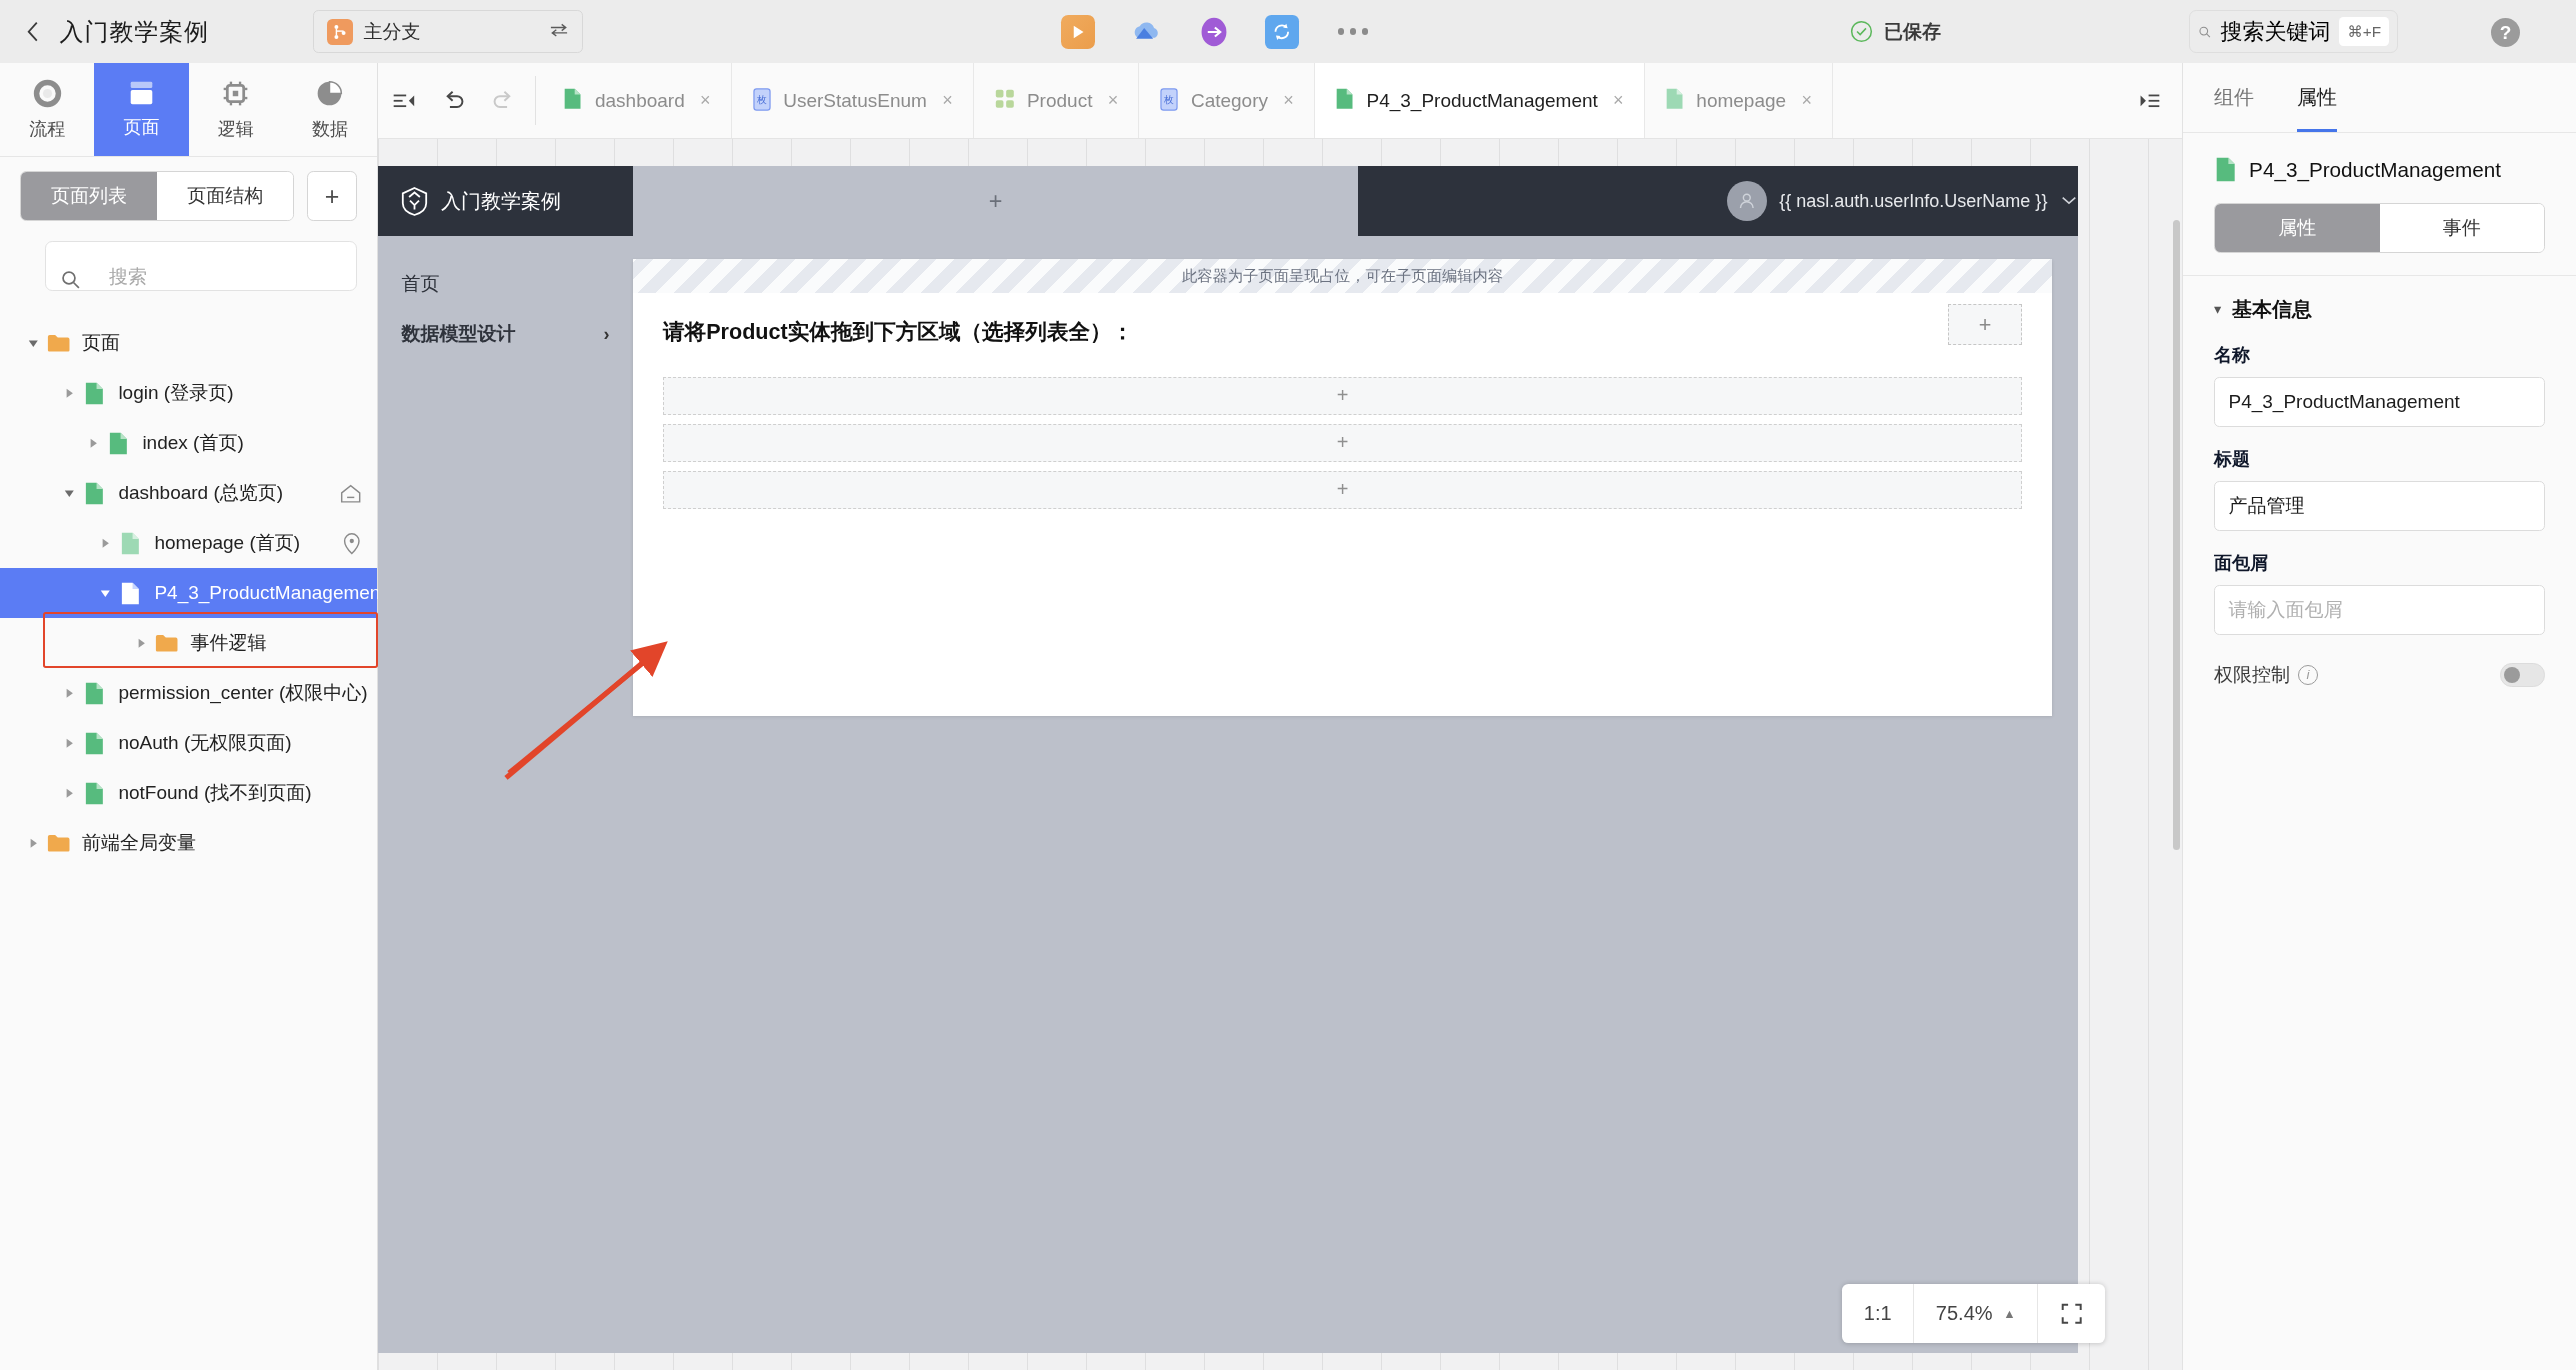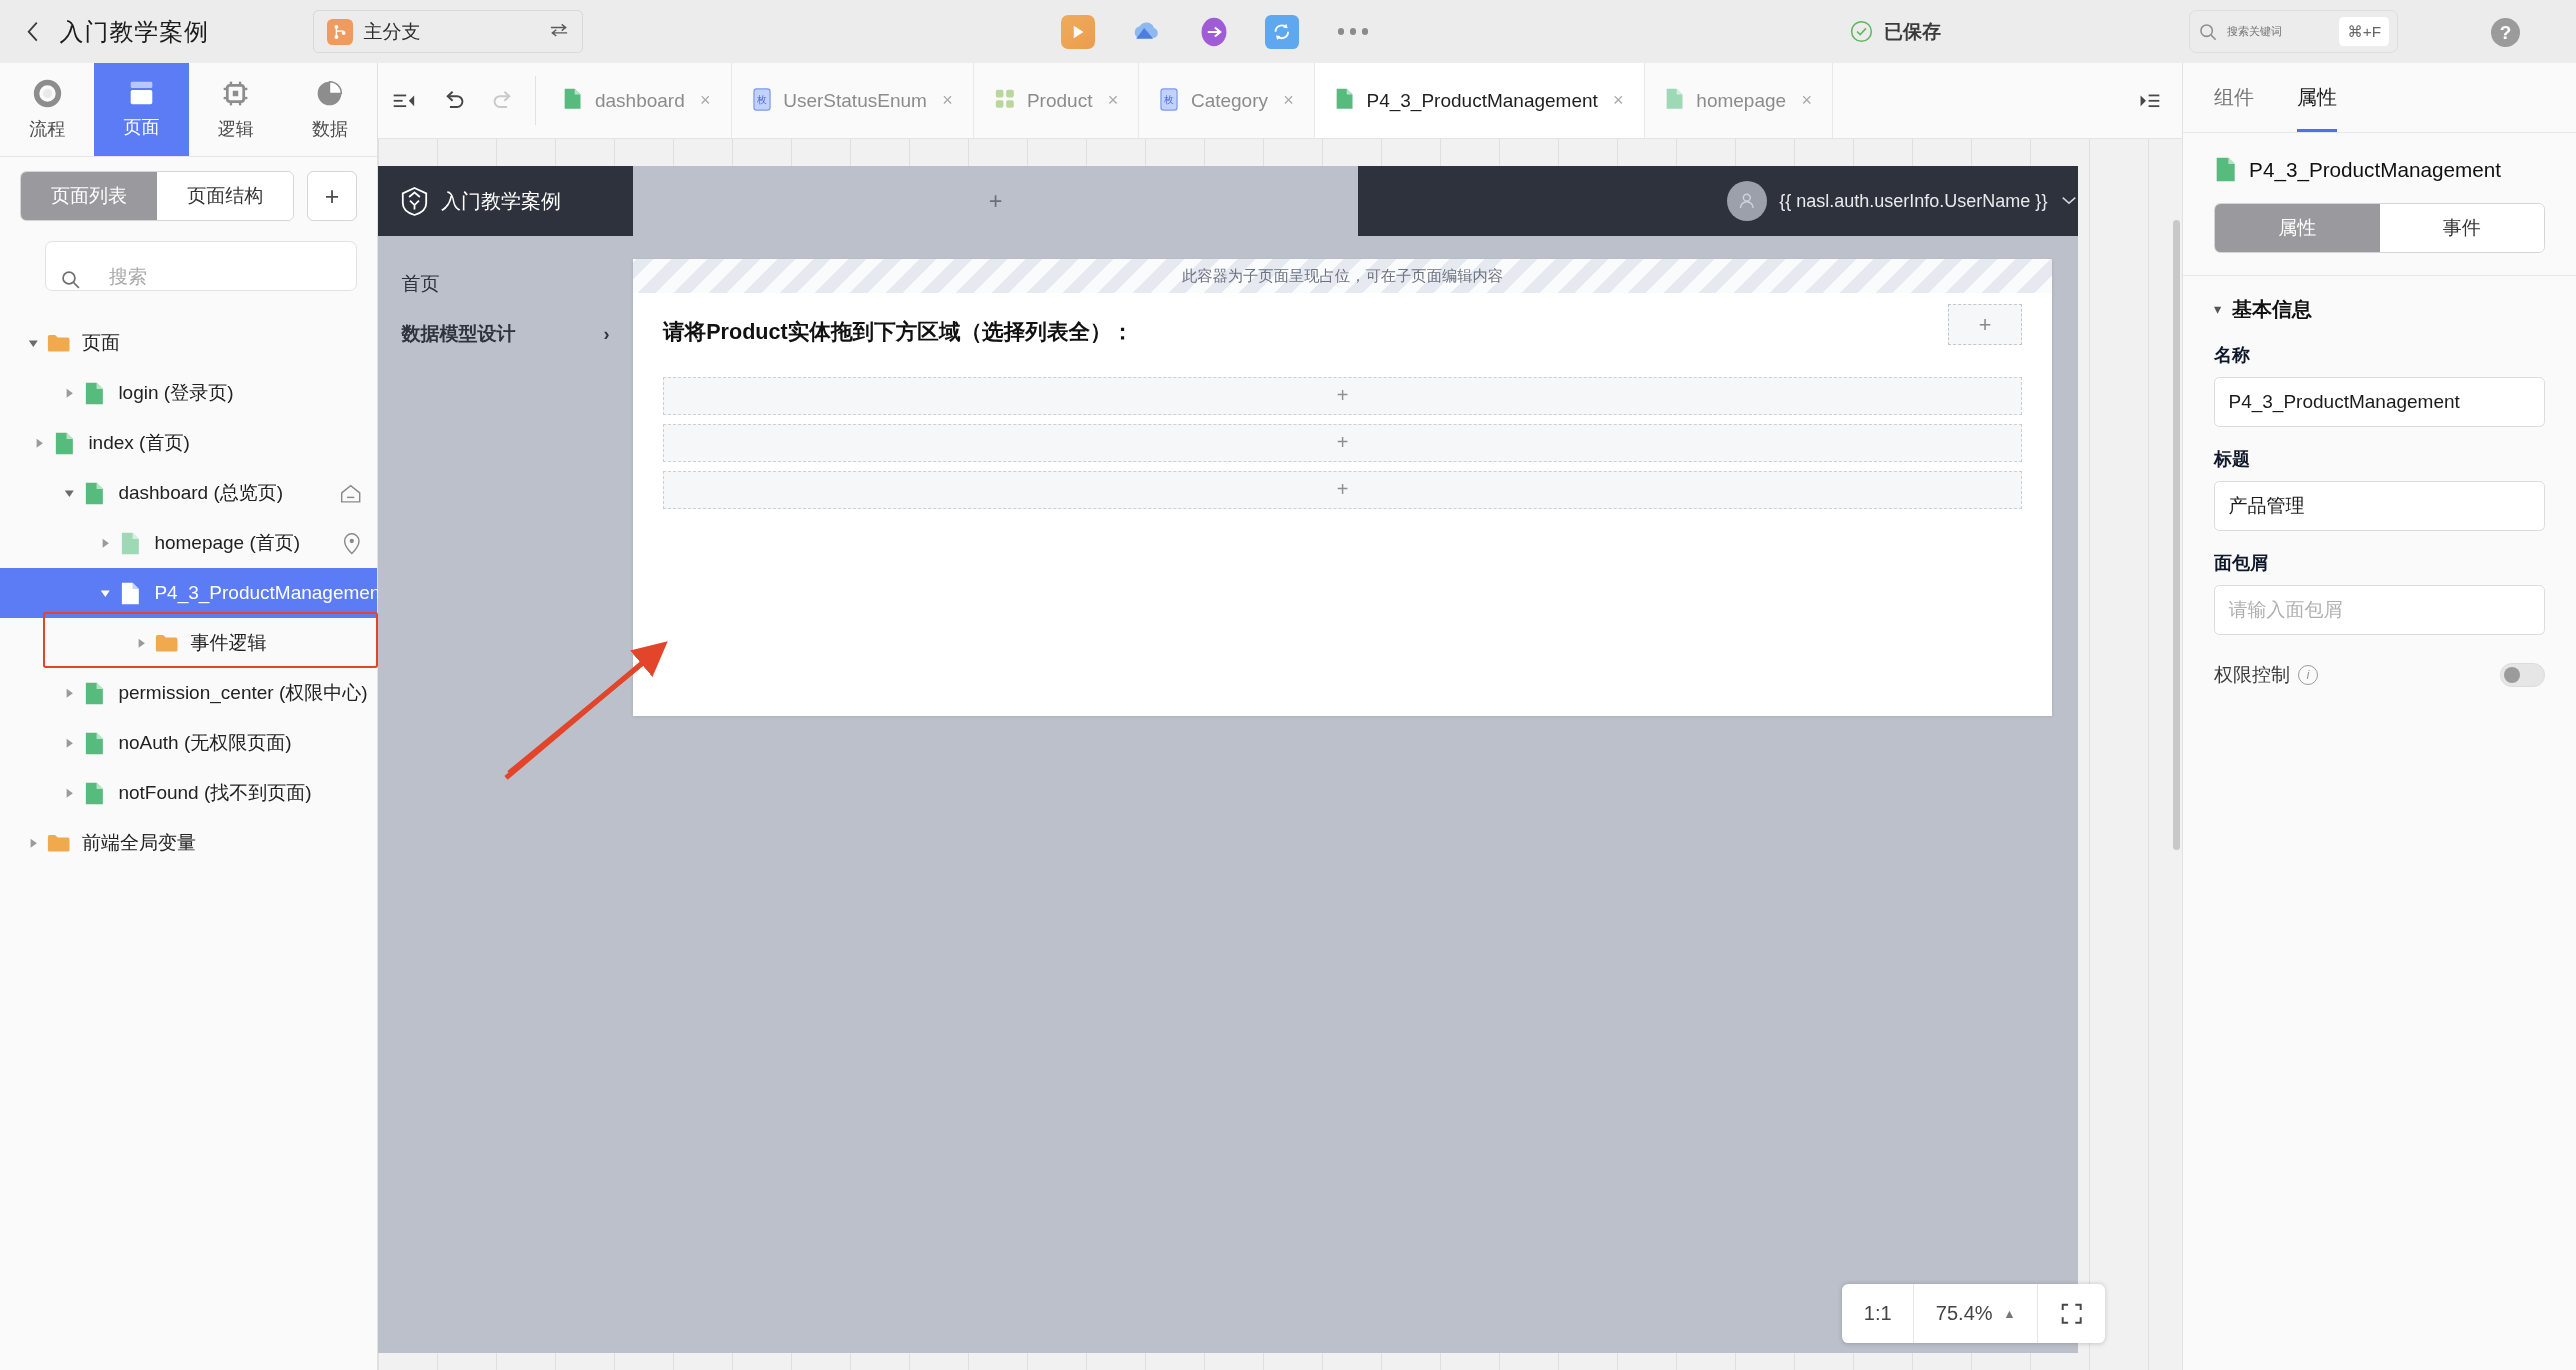--- a/index.html
+++ b/index.html
@@ -65,21 +65,21 @@
   }
   .saved-text { font-size: 19px; color: #3a3a3a; }
 
   .search-box {
     position: absolute; left: 2189px; top: 10px;
     width: 209px; height: 43px;
     border: 0.9px solid #dedede; border-radius: 7.2px; background: #ececec;
     display: flex; align-items: center; padding: 0 8px; gap: 9px;
     cursor: text;
   }
-  .search-ph { font-size: 11px; color: #737373; flex: 1; white-space: nowrap;}
+  .search-ph { font-size: 22px; color: #000000; flex: 1; white-space: nowrap;}
   .kbd {
     background: #fff; border-radius: 4.5px; font-size: 15.3px; color: #666;
     padding: 5.4px 8px; white-space: nowrap;
   }
   .help-btn {
     position: absolute; left: 2491px; top: 18px;
     width: 29px; height: 29px; border-radius: 50%; background: #9b9b9b;
     color: #fff; font-size: 19px; font-weight: bold;
     display: flex; align-items: center; justify-content: center; cursor: pointer;
   }
@@ -489,21 +489,21 @@
             </svg>
           </div>
           <div class="ticon">
             <svg width="21.6" height="25" viewBox="0 0 24 28">
               <path d="M2 2 H14 L21 9 V26 H2 Z" fill="#57bb7e"></path>
               <path d="M14 2 L21 9 H14 Z" fill="#b6e3c6"></path>
             </svg>
           </div>
           <div class="tlabel">login (登录页)</div>
         </div>
-        <div class="tree-row" style="padding-left: 28px;">
+        <div class="tree-row" style="padding-left: 82px;">
           <div class="tw">
             <svg width="12.6" height="12.6" viewBox="0 0 14 14">
               <polygon points="4,2 4,12 11,7" fill="#9a9a9a"></polygon>
             </svg>
           </div>
           <div class="ticon">
             <svg width="21.6" height="25" viewBox="0 0 24 28">
               <path d="M2 2 H14 L21 9 V26 H2 Z" fill="#57bb7e"></path>
               <path d="M14 2 L21 9 H14 Z" fill="#b6e3c6"></path>
             </svg>

